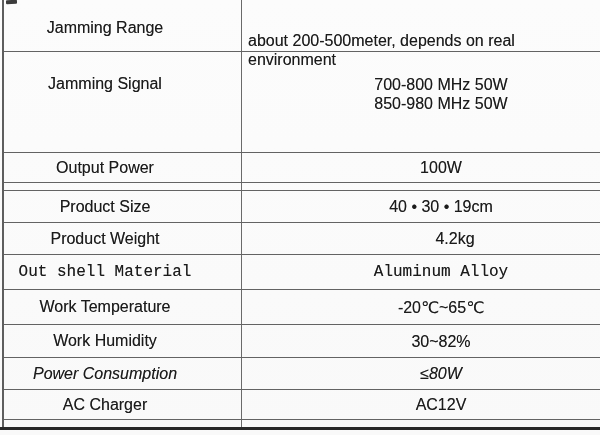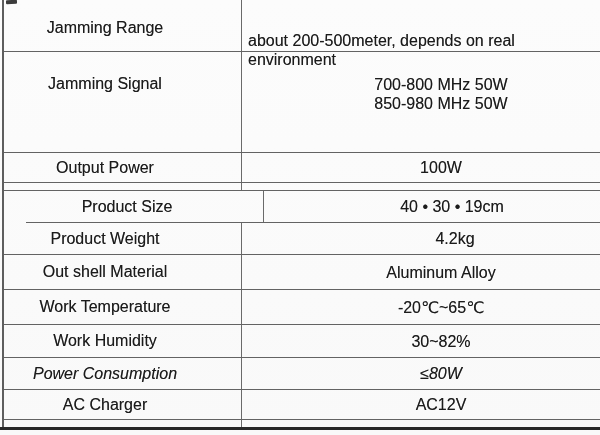--- a/index.html
+++ b/index.html
@@ -43,23 +43,23 @@
     white-space:pre-line;
     line-height:19px;
   }
   
   .r1{height:52px;}
   .r2{height:101px;}
   .r2 .cell-label, .r2 .cell-value{align-items:flex-start;padding-top:23px;}
   .r3{height:30px;}
   .gap-row{height:8px;}
   .gap-row .cell-label{padding:0;}
-  .r4{height:32px;margin-left:22px;}
+  .r4{height:32px;}
   .r5{height:32px;gap:28px;}
-  .r6{height:35px;}
+  .r6{height:35px;font-family:Liberation Mono, monospace;}
   .r7{height:35px;}
   .r8{height:33px;}
   .r9{height:32px;font-style:italic;}
   .r10{height:30px;}
   
   .r1 .cell-label{align-items:center;padding-top:4px;}
   .r1 .cell-value{
     justify-content:flex-start;
     text-align:left;
     align-items:flex-start;

